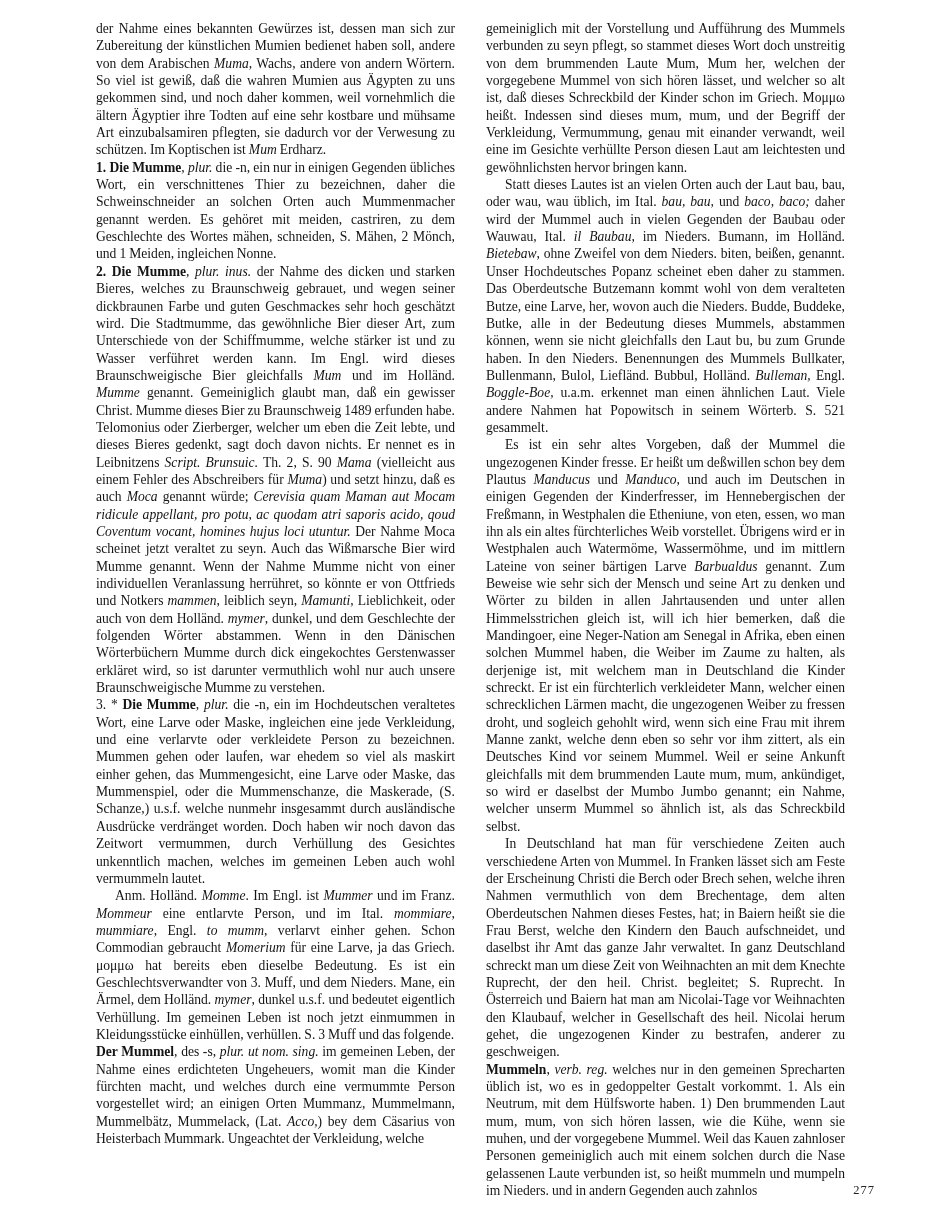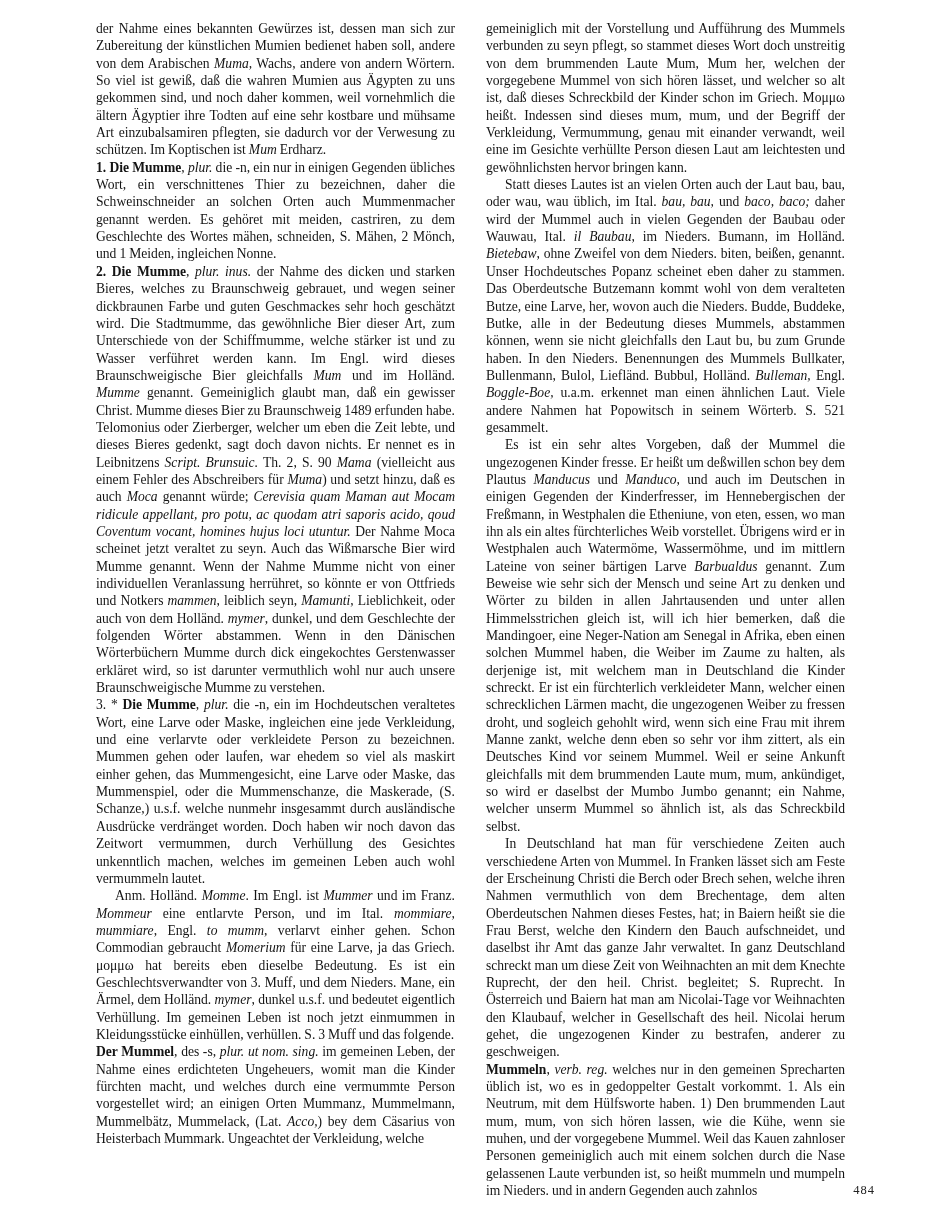--- a/index.html
+++ b/index.html
@@ -52,14 +52,14 @@
         <p class=""><span class="seg-b">Der Mummel</span><span>, des -s, </span><span class="seg-i">plur. ut nom. sing.</span><span> im gemeinen Leben, der Nahme eines erdichteten Ungeheuers, womit man die Kinder fürchten macht, und welches durch eine vermummte Person vorgestellet wird; an einigen Orten Mummanz, Mummelmann, Mummelbätz, Mummelack, (Lat. </span><span class="seg-i">Acco,</span><span>) bey dem Cäsarius von Heisterbach Mummark. Ungeachtet der Verkleidung, welche</span></p>
       </div>
     <div class="col">
         <p class=""><span>gemeiniglich mit der Vorstellung und Aufführung des Mummels verbunden zu seyn pflegt, so stammet dieses Wort doch unstreitig von dem brummenden Laute Mum, Mum her, welchen der vorgegebene Mummel von sich hören lässet, und welcher so alt ist, daß dieses Schreckbild der Kinder schon im Griech. Μομμω heißt. Indessen sind dieses mum, mum, und der Begriff der Verkleidung, Vermummung, genau mit einander verwandt, weil eine im Gesichte verhüllte Person diesen Laut am leichtesten und gewöhnlichsten hervor bringen kann.</span></p>
         <p class="indent"><span>Statt dieses Lautes ist an vielen Orten auch der Laut bau, bau, oder wau, wau üblich, im Ital. </span><span class="seg-i">bau, bau,</span><span> und </span><span class="seg-i">baco, baco;</span><span> daher wird der Mummel auch in vielen Gegenden der Baubau oder Wauwau, Ital. </span><span class="seg-i">il Baubau</span><span>, im Nieders. Bumann, im Holländ. </span><span class="seg-i">Bietebaw</span><span>, ohne Zweifel von dem Nieders. biten, beißen, genannt. Unser Hochdeutsches Popanz scheinet eben daher zu stammen. Das Oberdeutsche Butzemann kommt wohl von dem veralteten Butze, eine Larve, her, wovon auch die Nieders. Budde, Buddeke, Butke, alle in der Bedeutung dieses Mummels, abstammen können, wenn sie nicht gleichfalls den Laut bu, bu zum Grunde haben. In den Nieders. Benennungen des Mummels Bullkater, Bullenmann, Bulol, Liefländ. Bubbul, Holländ. </span><span class="seg-i">Bulleman,</span><span> Engl. </span><span class="seg-i">Boggle-Boe,</span><span> u.a.m. erkennet man einen ähnlichen Laut. Viele andere Nahmen hat Popowitsch in seinem Wörterb. S. 521 gesammelt.</span></p>
         <p class="indent"><span>Es ist ein sehr altes Vorgeben, daß der Mummel die ungezogenen Kinder fresse. Er heißt um deßwillen schon bey dem Plautus </span><span class="seg-i">Manducus</span><span> und </span><span class="seg-i">Manduco</span><span>, und auch im Deutschen in einigen Gegenden der Kinderfresser, im Hennebergischen der Freßmann, in Westphalen die Etheniune, von eten, essen, wo man ihn als ein altes fürchterliches Weib vorstellet. Übrigens wird er in Westphalen auch Watermöme, Wassermöhme, und im mittlern Lateine von seiner bärtigen Larve </span><span class="seg-i">Barbualdus</span><span> genannt. Zum Beweise wie sehr sich der Mensch und seine Art zu denken und Wörter zu bilden in allen Jahrtausenden und unter allen Himmelsstrichen gleich ist, will ich hier bemerken, daß die Mandingoer, eine Neger-Nation am Senegal in Afrika, eben einen solchen Mummel haben, die Weiber im Zaume zu halten, als derjenige ist, mit welchem man in Deutschland die Kinder schreckt. Er ist ein fürchterlich verkleideter Mann, welcher einen schrecklichen Lärmen macht, die ungezogenen Weiber zu fressen droht, und sogleich gehohlt wird, wenn sich eine Frau mit ihrem Manne zankt, welche denn eben so sehr vor ihm zittert, als ein Deutsches Kind vor seinem Mummel. Weil er seine Ankunft gleichfalls mit dem brummenden Laute mum, mum, ankündiget, so wird er daselbst der Mumbo Jumbo genannt; ein Nahme, welcher unserm Mummel so ähnlich ist, als das Schreckbild selbst.</span></p>
         <p class="indent"><span>In Deutschland hat man für verschiedene Zeiten auch verschiedene Arten von Mummel. In Franken lässet sich am Feste der Erscheinung Christi die Berch oder Brech sehen, welche ihren Nahmen vermuthlich von dem Brechentage, dem alten Oberdeutschen Nahmen dieses Festes, hat; in Baiern heißt sie die Frau Berst, welche den Kindern den Bauch aufschneidet, und daselbst ihr Amt das ganze Jahr verwaltet. In ganz Deutschland schreckt man um diese Zeit von Weihnachten an mit dem Knechte Ruprecht, der den heil. Christ. begleitet; S. Ruprecht. In Österreich und Baiern hat man am Nicolai-Tage vor Weihnachten den Klaubauf, welcher in Gesellschaft des heil. Nicolai herum gehet, die ungezogenen Kinder zu bestrafen, anderer zu geschweigen.</span></p>
         <p class=""><span class="seg-b">Mummeln</span><span>, </span><span class="seg-i">verb. reg.</span><span> welches nur in den gemeinen Sprecharten üblich ist, wo es in gedoppelter Gestalt vorkommt. 1. Als ein Neutrum, mit dem Hülfsworte haben. 1) Den brummenden Laut mum, mum, von sich hören lassen, wie die Kühe, wenn sie muhen, und der vorgegebene Mummel. Weil das Kauen zahnloser Personen gemeiniglich auch mit einem solchen durch die Nase gelassenen Laute verbunden ist, so heißt mummeln und mumpeln im Nieders. und in andern Gegenden auch zahnlos</span></p>
       </div>
   </div>
-  <div class="page-number">484</div>
+  <div class="page-number">277</div>
 </div>
 
 </body></html>

